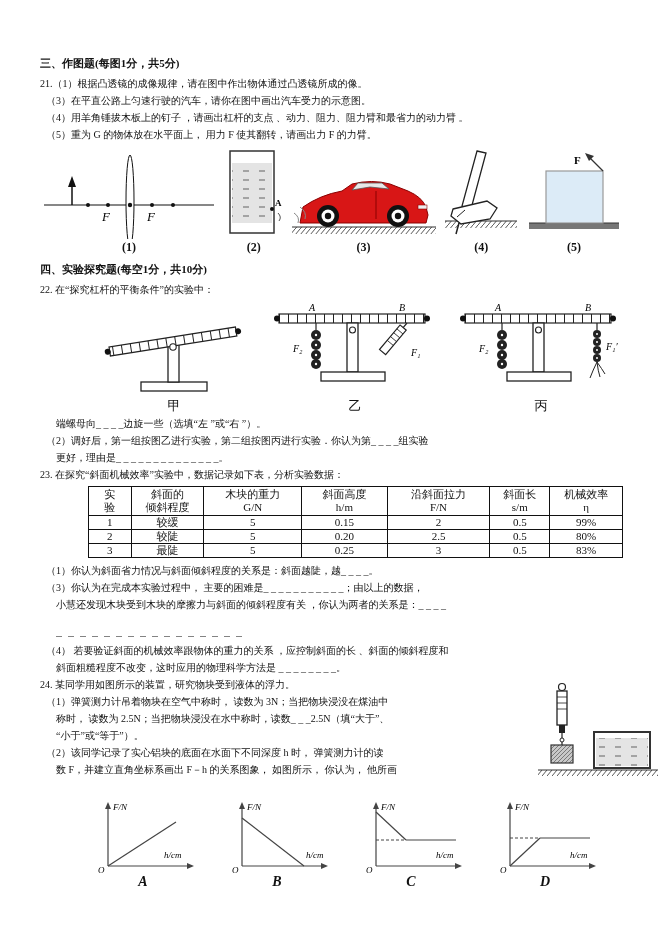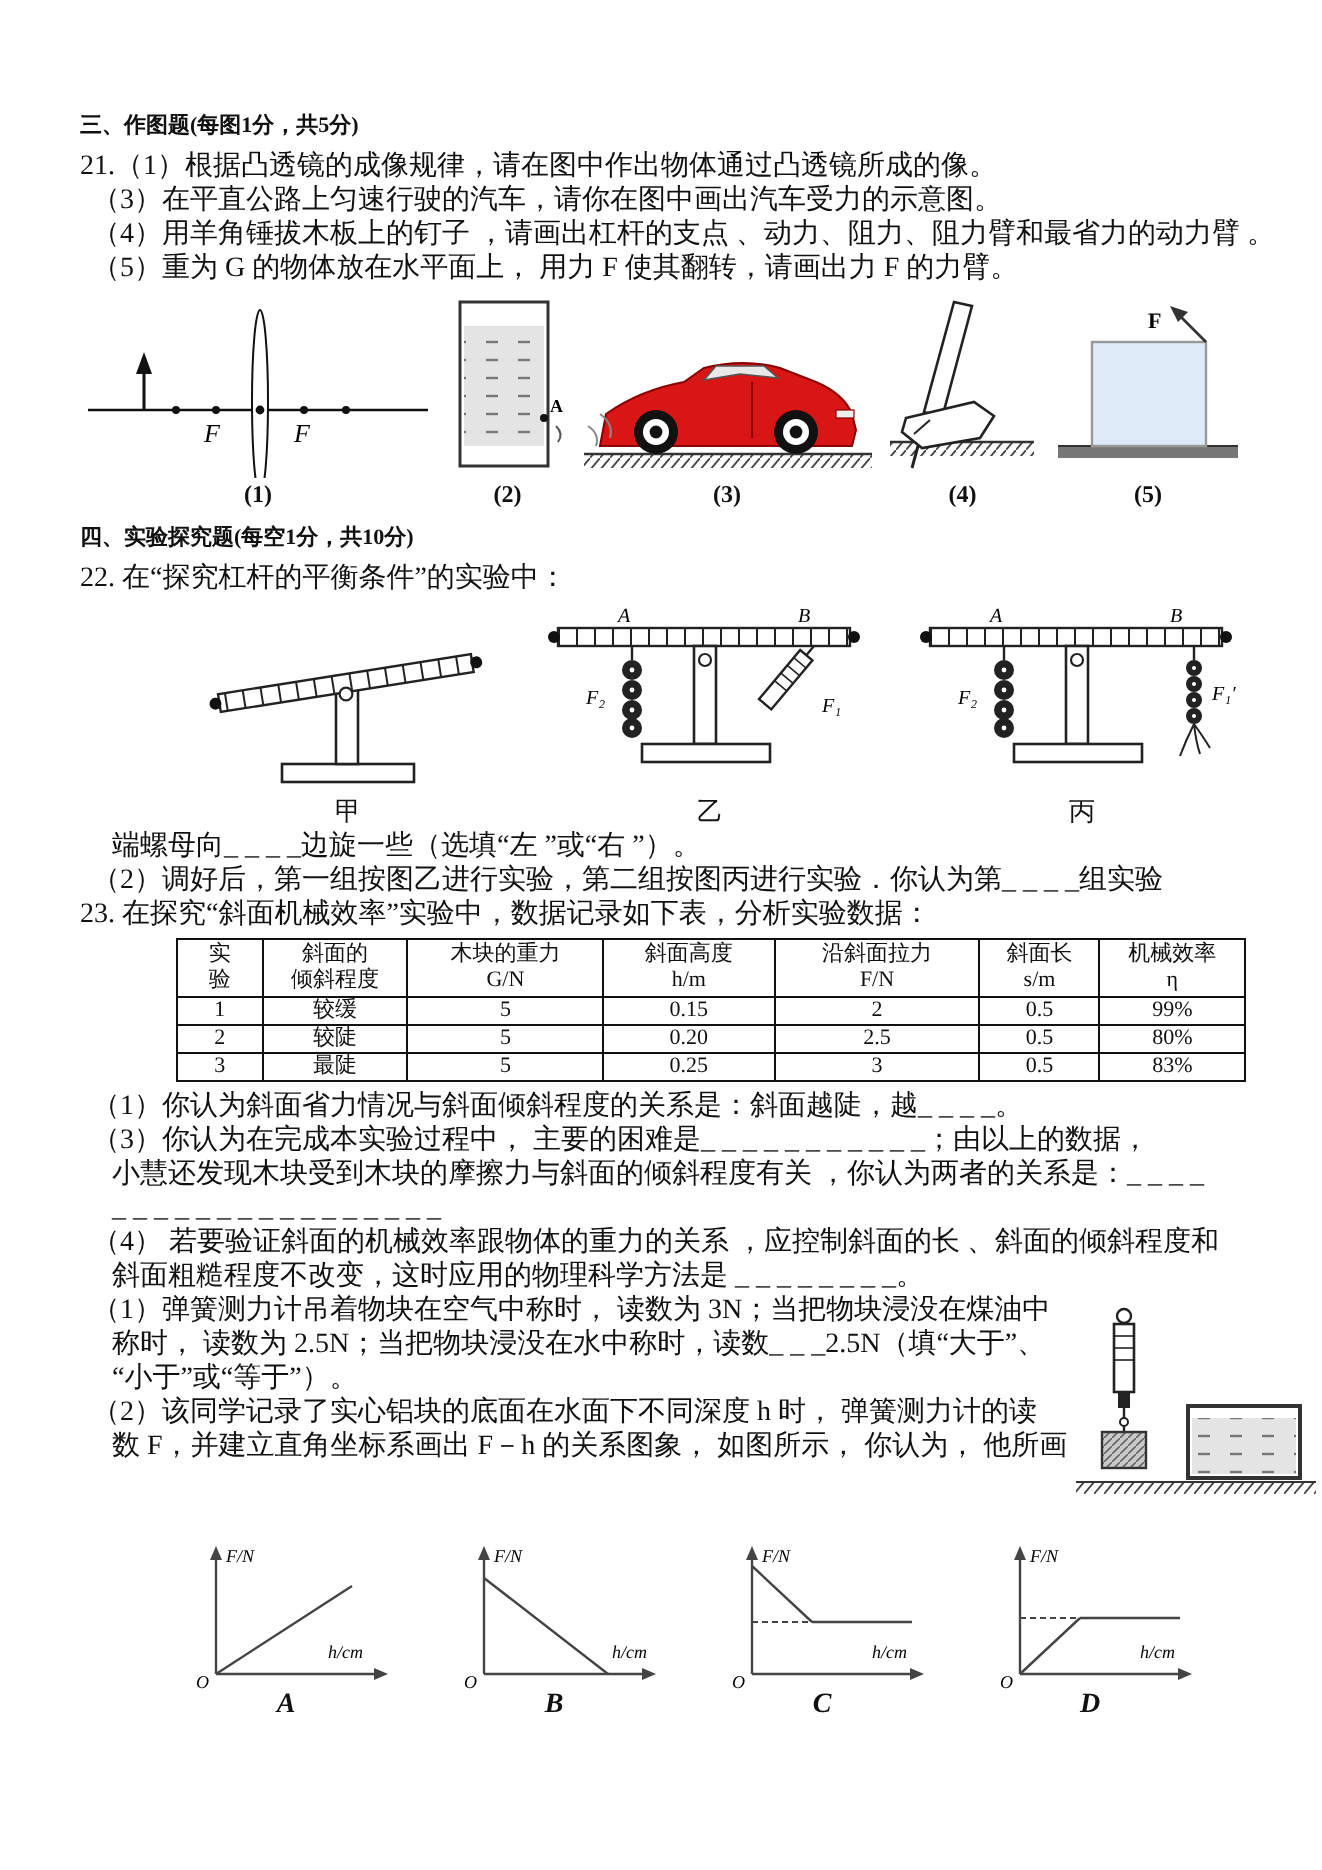--- a/index.html
+++ b/index.html
@@ -1,20 +1,20 @@
 <!DOCTYPE html>
 <html><head>
 <meta charset="utf-8">
 <style>
   html,body{margin:0;padding:0;background:#fff;}
   body{width:661px;height:935px;overflow:hidden;color:#111;
        font-family:"Liberation Serif","DejaVu Serif",serif;}
   .page{padding:54px 38px 0 40px;}
   .sec-heading{font-size:11px;font-weight:bold;margin:0 0 3px 0;line-height:18px;}
-  p.line{margin:0;font-size:14px;line-height:17px;white-space:nowrap;}
+  p.line{margin:0;font-size:10px;line-height:17px;white-space:nowrap;}
   .ind1{padding-left:6px;}
   .ind2{padding-left:16px;}
   .fig-row{display:flex;align-items:flex-end;margin:4px 0 6px 0;}
   .fig{display:flex;flex-direction:column;align-items:center;}
   .fig-caption{font-size:12px;font-weight:bold;line-height:14px;margin-top:1px;}
   .fig-caption.plain{font-weight:normal;font-size:13px;}
   .lever-row{display:flex;align-items:flex-end;margin:2px 0 2px 55px;gap:18px;}
   table.data{border-collapse:collapse;margin:3px 0 4px 48px;font-size:11px;}
   table.data th,table.data td{border:1px solid #111;text-align:center;padding:0 4px;
       line-height:13px;font-weight:normal;}
@@ -209,20 +209,21 @@
           <circle cx="140" cy="58" r="1" fill="#fff"></circle>
         <path d="M140,62 q-4,8 -7,16 M140,62 q1,9 3,15 M140,62 q5,7 8,12" fill="none" stroke="#222" stroke-width="1"></path>
         <text x="149" y="50" font-size="10" font-style="italic">F₁′</text>
       </svg>
       <div class="fig-caption plain">丙</div>
     </div>
   </div>
 
   <p class="line ind2">端螺母向_ _ _ _边旋一些（选填“左 ”或“右 ”）。</p>
   <p class="line ind1">（2）调好后，第一组按图乙进行实验，第二组按图丙进行实验．你认为第_ _ _ _组实验</p>
+  <p class="line ind2">更好，理由是_ _ _ _ _ _ _ _ _ _ _ _ _ _。</p>
 
   <p class="line">23. 在探究“斜面机械效率”实验中，数据记录如下表，分析实验数据：</p>
 
   <table class="data">
     <tbody>
         <tr>
       <th style="width:38px">实
 验</th>
       <th style="width:74px">斜面的
 倾斜程度</th>
@@ -263,26 +264,27 @@
       <td>3</td>
       <td>0.5</td>
       <td>83%</td>
     </tr>
   </tbody>
     </table>
 
   <p class="line ind1">（1）你认为斜面省力情况与斜面倾斜程度的关系是：斜面越陡，越_ _ _ _。</p>
   <p class="line ind1">（3）你认为在完成本实验过程中， 主要的困难是_ _ _ _ _ _ _ _ _ _ _；由以上的数据，</p>
   <p class="line ind2">小慧还发现木块受到木块的摩擦力与斜面的倾斜程度有关 ，你认为两者的关系是：_ _ _ _</p>
-  <p class="line ind2" style="margin-top:0;">_ _ _ _ _ _ _ _ _ _ _ _ _ _ _ _</p>
+  <p class="line ind2" style="margin-top:12px;font-family:Liberation Mono, monospace;">_ _ _ _ _ _ _ _ _ _ _ _ _ _ _ _</p>
   <p class="line ind1">（4） 若要验证斜面的机械效率跟物体的重力的关系 ，应控制斜面的长 、斜面的倾斜程度和</p>
   <p class="line ind2">斜面粗糙程度不改变，这时应用的物理科学方法是 _ _ _ _ _ _ _ _。</p>
 
   <div class="q24-wrap">
     <div class="q24-text">
+      <p class="line">24. 某同学用如图所示的装置，研究物块受到液体的浮力。</p>
       <p class="line ind1">（1）弹簧测力计吊着物块在空气中称时， 读数为 3N；当把物块浸没在煤油中</p>
       <p class="line ind2">称时， 读数为 2.5N；当把物块浸没在水中称时，读数_ _ _2.5N（填“大于”、</p>
       <p class="line ind2">“小于”或“等于”）。</p>
       <p class="line ind1">（2）该同学记录了实心铝块的底面在水面下不同深度 h 时， 弹簧测力计的读</p>
       <p class="line ind2">数 F，并建立直角坐标系画出 F－h 的关系图象， 如图所示， 你认为， 他所画</p>
     </div>
     <div class="q24-fig">
       <svg width="132" height="108" viewBox="0 0 132 108">
         <circle cx="30" cy="7" r="3.5" fill="none" stroke="#222" stroke-width="1.2"></circle>
         <rect x="25" y="11" width="10" height="34" fill="#fff" stroke="#222" stroke-width="1.3"></rect>

